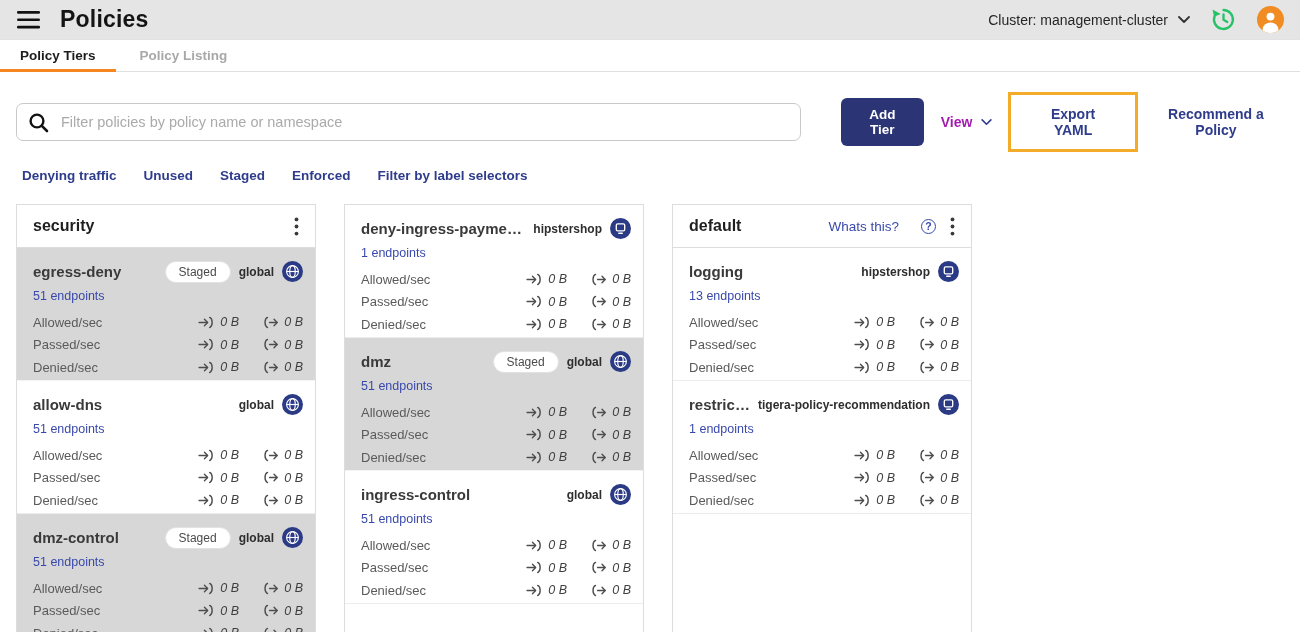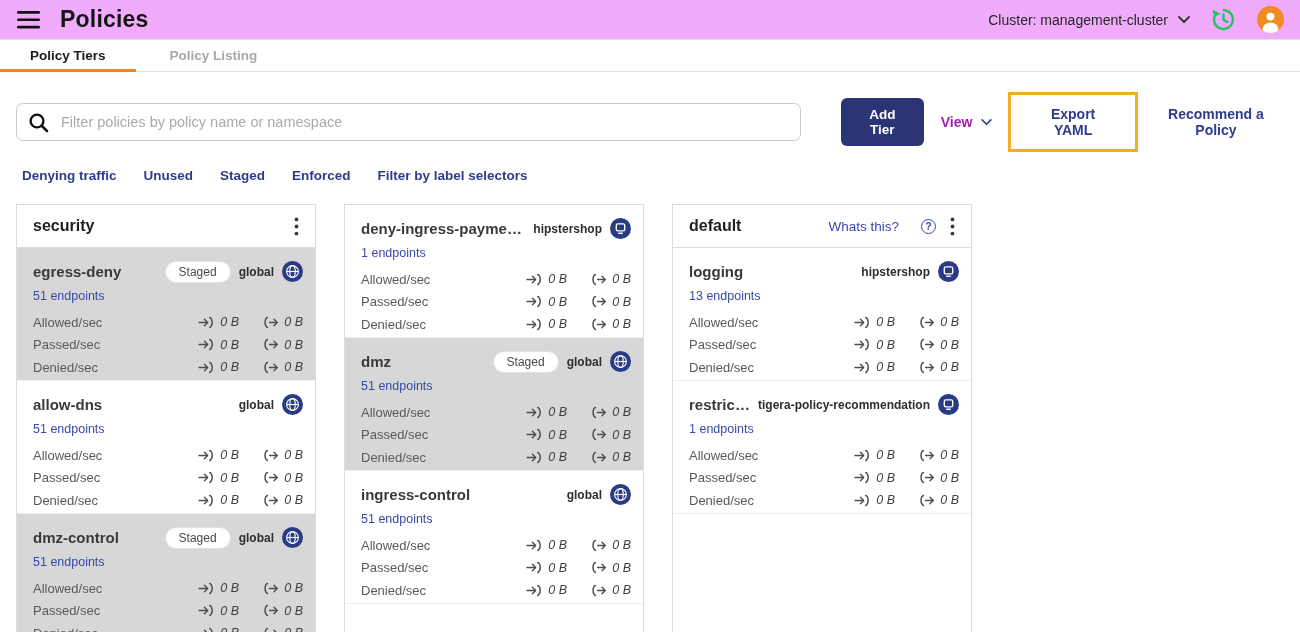--- a/index.html
+++ b/index.html
@@ -1,29 +1,29 @@
 <!DOCTYPE html>
 <html><head>
 <meta charset="utf-8">
 <style>
   * { box-sizing: border-box; margin: 0; padding: 0; }
   html,body { width:1300px; height:632px; overflow:hidden; background:#fff;
     font-family:"Liberation Sans", sans-serif; color:#222; }
 
   
   .topbar { height:40px; display:flex; align-items:center; padding:0 16px;
-    border-bottom:1px solid #e2e2e2; background:#f0abfc; }
+    border-bottom:1px solid #e2e2e2; background:#e5e5e5; }
   .menu-btn { width:26px; height:26px; display:flex; align-items:center; justify-content:center; cursor:pointer; }
   .app-title { font-size:23px; font-weight:700; color:#141414; margin-left:18px; letter-spacing:.2px; }
   .topbar-right { margin-left:auto; display:flex; align-items:center; gap:20px; }
   .cluster { display:flex; align-items:center; gap:10px; font-size:14px; color:#262626; cursor:pointer; }
 
   
   .tabbar { height:32px; display:flex; align-items:stretch; border-bottom:1px solid #e0e0e0; }
-  .tab { position:relative; display:flex; align-items:center; padding:0 30px; font-size:13.5px; font-weight:700; color:#a8a8a8; cursor:pointer; }
+  .tab { position:relative; display:flex; align-items:center; padding:0 20px; font-size:13.5px; font-weight:700; color:#a8a8a8; cursor:pointer; }
   .tab.active { color:#1c1c1c; }
   .tab.active::after { content:""; position:absolute; left:0; right:0; bottom:-1px; height:3px; background:#f6861f; }
   .tab + .tab { margin-left:4px; }
 
   
   .controls { display:flex; align-items:center; margin:20px 16px 0; }
   .searchbox { position:relative; width:812px; height:38px; border:1px solid #c9c9c9; border-radius:7px; background:#fff; }
   .searchbox svg { position:absolute; left:11px; top:8px; }
   .searchbox input { width:100%; height:100%; border:none; outline:none; background:transparent;
     padding-left:44px; font-size:14.5px; color:#333; font-family:"Liberation Sans",sans-serif; }

